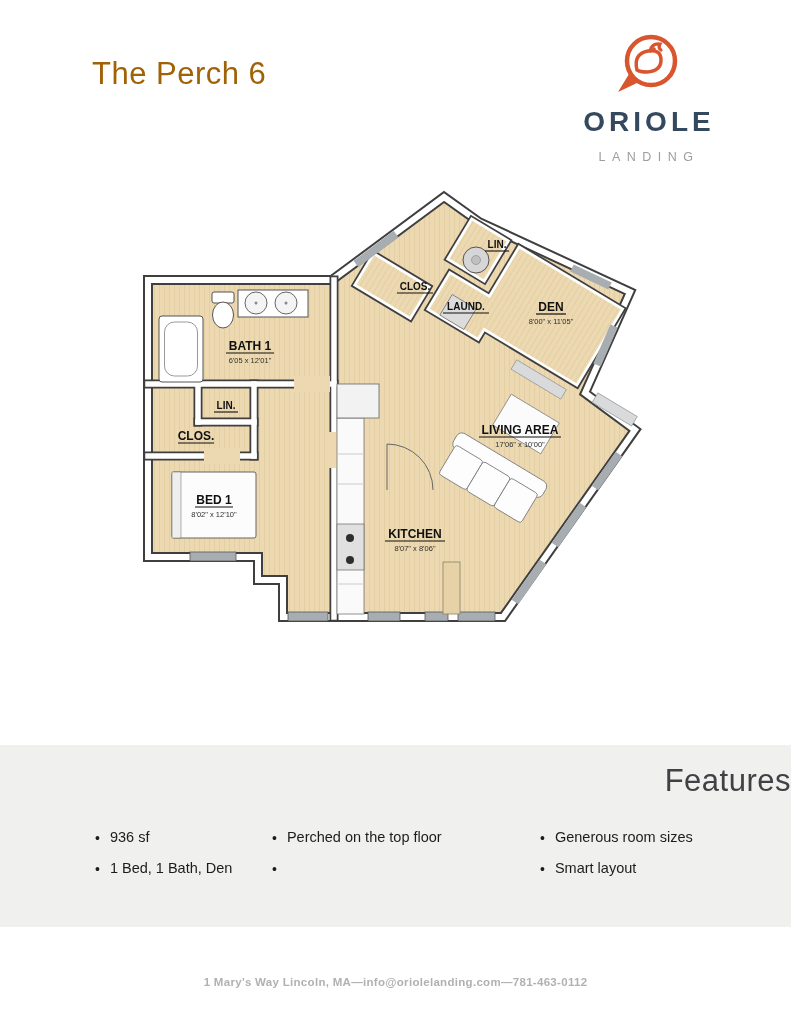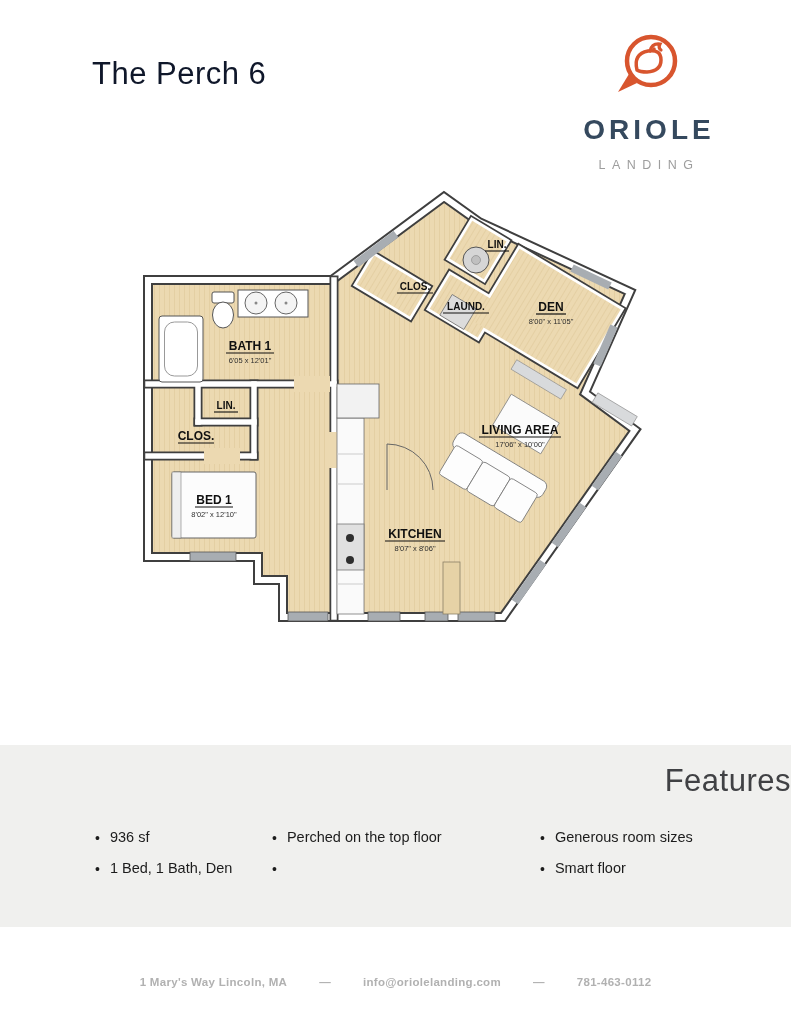--- a/index.html
+++ b/index.html
@@ -5,29 +5,29 @@
   * { margin:0; padding:0; box-sizing:border-box; }
   html,body { background:#ffffff; }
   body { font-family:"Liberation Sans", sans-serif; }
   .page {
     position:relative; width:791px; height:1024px; margin:0 auto;
     background:#ffffff; overflow:hidden;
   }
   
   .header { position:absolute; left:92px; top:56px; }
   .page-title {
-    font-size:31px; font-weight:400; color:#0f172a; letter-spacing:.5px;
+    font-size:31px; font-weight:400; color:#a16207; letter-spacing:.5px;
   }
   .page-subtitle { margin-top:11px; font-size:17.5px; color:#3e3e40; }
   .page-subtitle .b { font-weight:700; }
   
   .logo { position:absolute; right:54px; top:28px; width:176px; text-align:center; }
   .logo-icon { display:block; margin:0 auto; }
   .logo-brand {
-    margin-top:14px; font-size:28px; font-weight:700; color:#35495e;
+    margin-top:6px; font-size:28px; font-weight:700; color:#35495e;
     letter-spacing:4px;
   }
   .logo-tagline {
     margin-top:12px; font-size:12.5px; font-weight:400; color:#9d9d9d;
     letter-spacing:6.5px;
   }
   
   .floorplan { position:absolute; left:134px; top:172px; }
   .room-label { font:700 12px "Liberation Sans", sans-serif; fill:#101010; }
   .room-label.small { font-size:10px; }
@@ -48,21 +48,21 @@
   .fcol-2 { width:268px; }
   .fcol-3 { width:240px; }
   .fcol li {
     display:flex; align-items:flex-start; margin-bottom:12px;
     font-size:14.5px; color:#1c1c1c;
   }
   .fcol li .dot { margin-right:10px; font-size:14px; color:#1c1c1c; line-height:19px; }
   
   .footer {
     position:absolute; left:0; top:976px; width:791px;
-    display:flex; justify-content:center; align-items:center; gap:32px;
+    display:flex; justify-content:center; align-items:center; 
     font-size:11.5px; font-weight:700; color:#b1b1b1; letter-spacing:.3px;
   }
 </style>
 </head>
 <body>
 
 <div class="page">
 
   <div class="header">
     <div class="page-title">The Perch 6</div>
@@ -284,21 +284,21 @@
             <span class="dot">•</span>
           </li>
       </ul>
       <ul class="fcol fcol-3">
         <li>
             <span class="dot">•</span>
             <span>Generous room sizes</span>
           </li>
         <li>
             <span class="dot">•</span>
-            <span>Smart floor</span>
+            <span>Smart layout</span>
           </li>
       </ul>
     </div>
   </div>
 
   <div class="footer">
     <span>1 Mary's Way Lincoln, MA</span>
     <span>—</span>
     <span>info@oriolelanding.com</span>
     <span>—</span>

